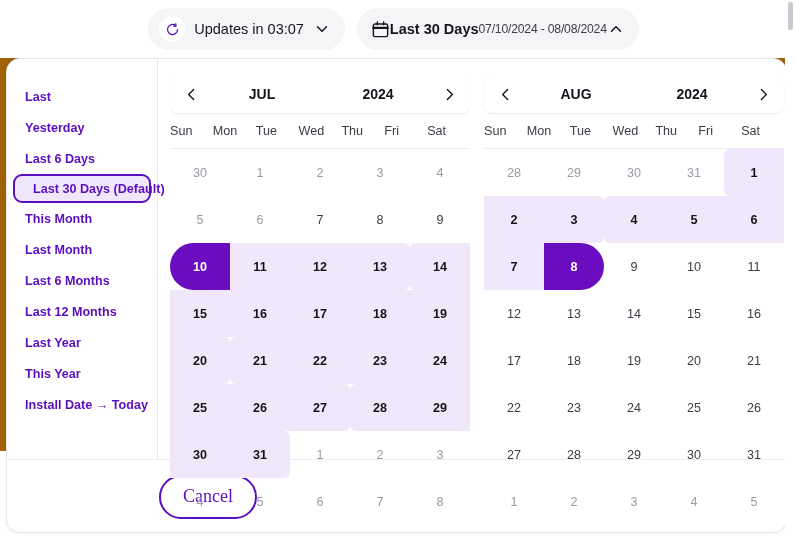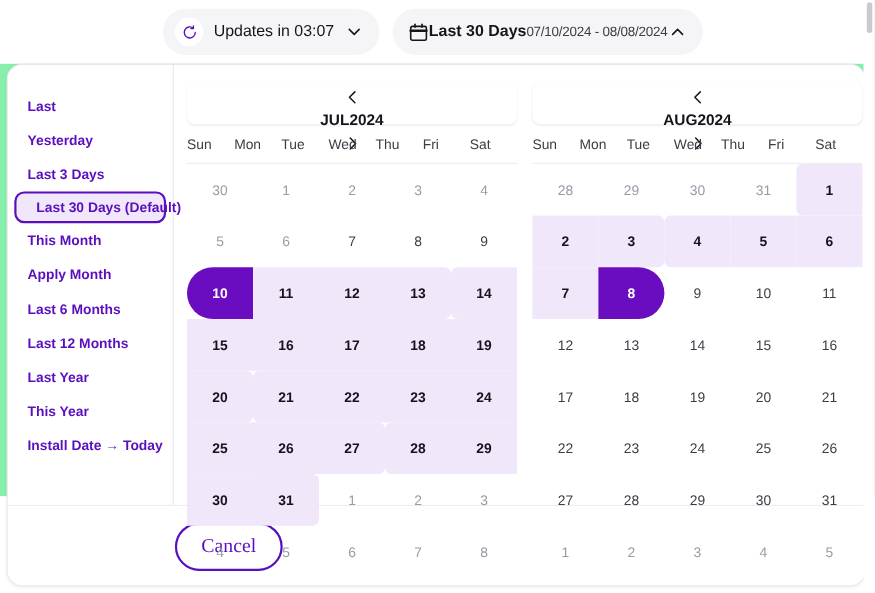--- a/index.html
+++ b/index.html
@@ -2,21 +2,21 @@
 <html><head>
 <meta charset="utf-8">
 <style>
   * { box-sizing: border-box; margin: 0; padding: 0; }
   html, body {
     width: 795px; height: 539px;
     background: #ffffff;
     font-family: "Liberation Sans", sans-serif;
     overflow: hidden;
   }
-  #root { position: relative; width: 795px; height: 451px; background:#86efac; }
+  #root { position: relative; width: 795px; height: 451px; background:#a16207; }
 
   
   .topbar {
     position: absolute; left: 0; top: 0; width: 787px; height: 58px;
     display: flex; align-items: center; justify-content: center; gap: 12px;
     background: #ffffff;
   }
   .pill {
     display: flex; align-items: center;
     background: #f5f5f7;
@@ -84,21 +84,20 @@
   .cals { display: flex; flex: 1 1 auto; padding: 16px 12px 0 12px; gap: 14px; }
   .cal { width: 300px; flex: 0 0 300px; }
 
   .cal-head {
     display: flex; align-items: center;
     height: 38px;
     border-radius: 8px;
     padding: 0 8px;
     box-shadow: 0 1px 2px rgba(0,0,0,0.07);
     background: #fff;
-    flex-direction: column;
   }
   .nav-arrow {
     width: 26px; height: 26px; display:flex; align-items:center; justify-content:center;
     cursor: pointer; flex: 0 0 auto;
   }
   .cal-head .mid { flex: 1 1 auto; display: flex; }
   .cal-month, .cal-year {
     flex: 1 1 50%; text-align: center;
     font-size: 14px; font-weight: 700; color: #14141b;
   }
@@ -212,30 +211,30 @@
     <div class="panel-body">
 
       <div class="sidebar" id="sidebar">
           <div class="side-item">
             <span>Last</span>
           </div>
           <div class="side-item">
             <span>Yesterday</span>
           </div>
           <div class="side-item">
-            <span>Last 3 Days</span>
+            <span>Last 6 Days</span>
           </div>
           <div class="side-item selected">
             <span>Last 30 Days (Default)</span>
           </div>
           <div class="side-item">
             <span>This Month</span>
           </div>
           <div class="side-item">
-            <span>Apply Month</span>
+            <span>Last Month</span>
           </div>
           <div class="side-item">
             <span>Last 6 Months</span>
           </div>
           <div class="side-item">
             <span>Last 12 Months</span>
           </div>
           <div class="side-item">
             <span>Last Year</span>
           </div>

